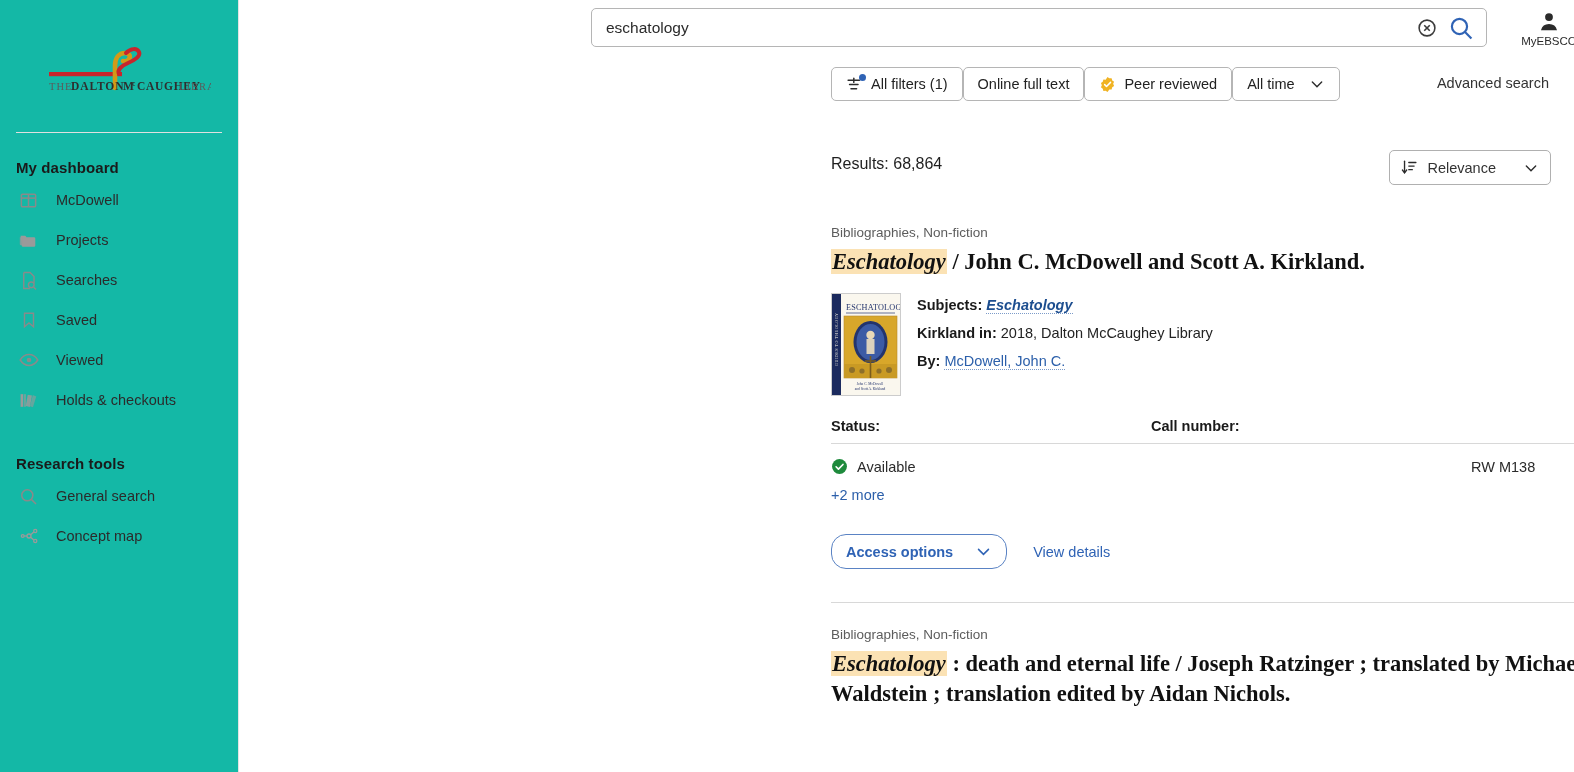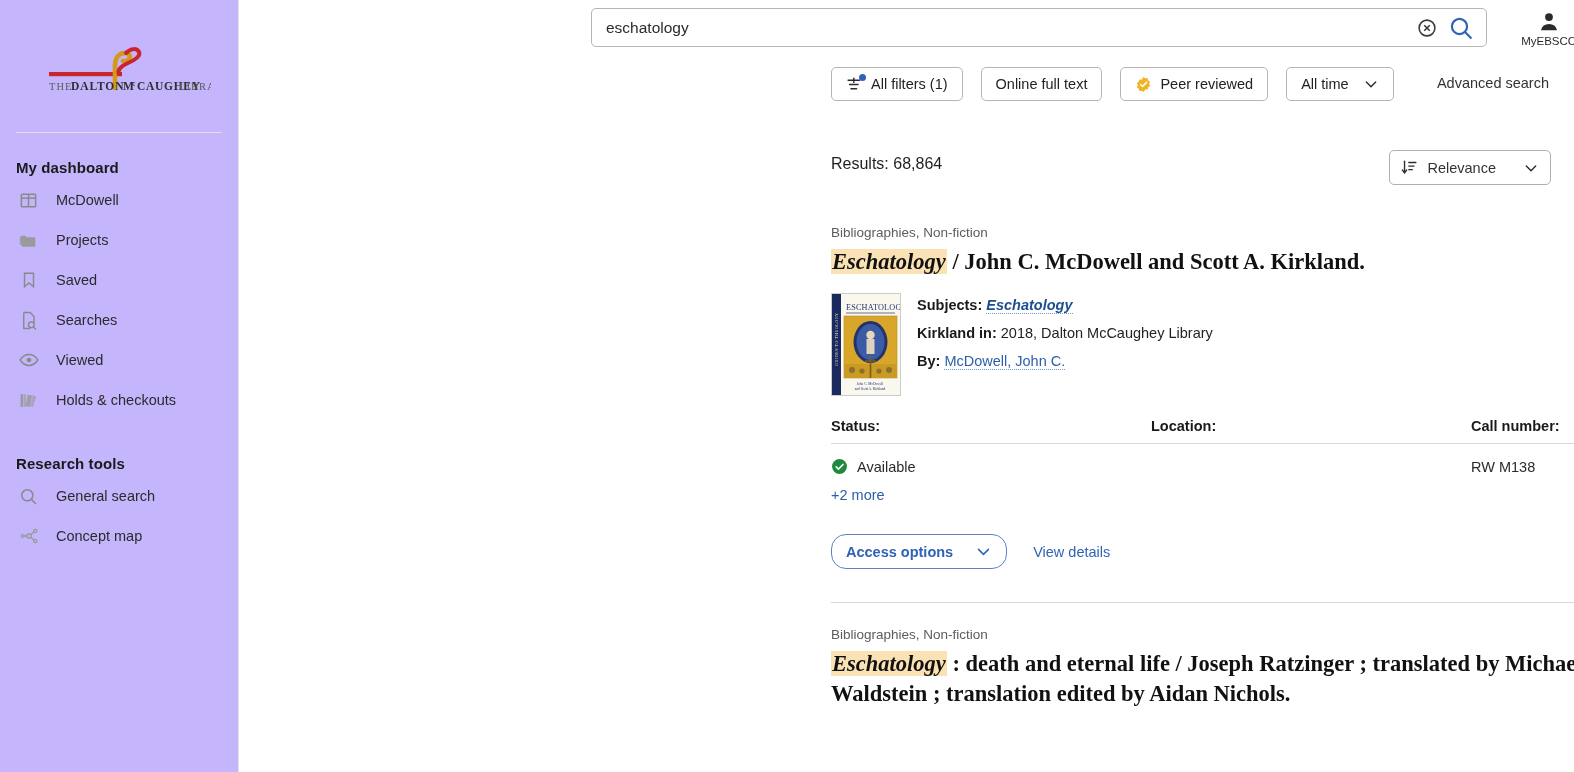--- a/index.html
+++ b/index.html
@@ -8,21 +8,21 @@
     background: #ffffff;
     font-family: "Liberation Sans", sans-serif;
     overflow: hidden;
     color: #222;
   }
   .app { display: flex; width: 1574px; height: 772px; position: relative; }
 
   
   .sidebar {
     width: 239px; height: 772px;
-    background: #c4b5fd;
+    background: #14b8a6;
     border-right: 1px solid #e3e3e3;
     flex: 0 0 239px;
     position: relative;
   }
   .logo-wrap {
     padding: 44px 0 0 0;
     display: flex; justify-content: center;
   }
   .logo { width: 184px; height: 52px; display:block; }
   .sidebar-divider {
@@ -65,21 +65,21 @@
 
   .myebsco {
     margin-left: 26px; display: flex; flex-direction: column;
     align-items: center; cursor: pointer; width: 72px; padding-top: 0px;
   }
   .myebsco-label { font-size: 11.5px; color: #2a2a2a; margin-top: 1px; }
 
   
   .filters {
     position: absolute; left: 592px; top: 67px;
-    display: flex; align-items: center; gap: 18px;
+    display: flex; align-items: center; gap: 0;
   }
   .pill {
     height: 34px; border: 1px solid #b5b5b5; border-radius: 5px;
     background: #fff; display: inline-flex; align-items: center;
     padding: 0 14px; gap: 8px; cursor: pointer;
     font-size: 14.5px; color: #222; font-family: "Liberation Sans", sans-serif;
   }
   .adv-search {
     position: absolute; right: 36px; top: 75px;
     font-size: 14.5px; color: #333; cursor: pointer; font-weight: 500;
@@ -182,36 +182,36 @@
         <span class="nav-ico">
           <svg width="19" height="19" viewBox="0 0 24 24" fill="#9a9a9a">
             <path d="M2 6h6l1.6 2H19a1.6 1.6 0 0 1 1.6 1.6v8.8A1.6 1.6 0 0 1 19 20H5a1.6 1.6 0 0 1-1.6-1.6z"></path>
             <path d="M1 8h4v10H2.2A1.2 1.2 0 0 1 1 16.8z" opacity=".75"></path>
           </svg>
         </span>
         <span class="nav-label">Projects</span>
       </li>
       <li class="nav-item">
         <span class="nav-ico">
-          <svg width="18" height="18" viewBox="0 0 24 24" fill="none" stroke="#8a8a8a" stroke-width="1.9">
-            <path d="M6 3h12v18l-6-5-6 5z"></path>
-          </svg>
-        </span>
-        <span class="nav-label">Saved</span>
-      </li>
-      <li class="nav-item">
-        <span class="nav-ico">
           <svg width="19" height="19" viewBox="0 0 24 24" fill="none" stroke="#8a8a8a" stroke-width="1.8">
             <path d="M6 2h8l5 5v8"></path>
               <path d="M6 2v20h8"></path>
               <circle cx="15.5" cy="17.5" r="3.6"></circle>
             <line x1="18.2" y1="20.2" x2="21.5" y2="23.2"></line>
           </svg>
         </span>
         <span class="nav-label">Searches</span>
+      </li>
+      <li class="nav-item">
+        <span class="nav-ico">
+          <svg width="18" height="18" viewBox="0 0 24 24" fill="none" stroke="#8a8a8a" stroke-width="1.9">
+            <path d="M6 3h12v18l-6-5-6 5z"></path>
+          </svg>
+        </span>
+        <span class="nav-label">Saved</span>
       </li>
       <li class="nav-item">
         <span class="nav-ico">
           <svg width="20" height="20" viewBox="0 0 24 24" fill="none" stroke="#8a8a8a" stroke-width="1.8">
             <path d="M1.5 12S5.5 5.5 12 5.5 22.5 12 22.5 12 18.5 18.5 12 18.5 1.5 12 1.5 12z"></path>
             <circle cx="12" cy="12" r="2.8" fill="#8a8a8a" stroke="none"></circle>
           </svg>
         </span>
         <span class="nav-label">Viewed</span>
       </li>
@@ -395,21 +395,20 @@
             <div class="meta-row" style="margin-bottom:0;">
               <span class="meta-k">By:</span>
               <span class="link-dotted">McDowell, John C.</span>
             </div>
           </div>
         </div>
 
         <div class="avail-table">
           <div class="avail-head">
             <div class="c1">Status:</div>
-            <div class="c2">Location:</div>
             <div class="c3">Call number:</div>
           </div>
           <div class="avail-row">
             <div class="c1">
               <span style="display:flex;">
                 <svg width="17" height="17" viewBox="0 0 24 24">
                   <circle cx="12" cy="12" r="10.5" fill="#1e8a3c"></circle>
                   <path d="M7.2 12.4l3.3 3.3 6.4-6.6" fill="none" stroke="#fff" stroke-width="2.3" stroke-linecap="round" stroke-linejoin="round"></path>
                 </svg>
               </span>

